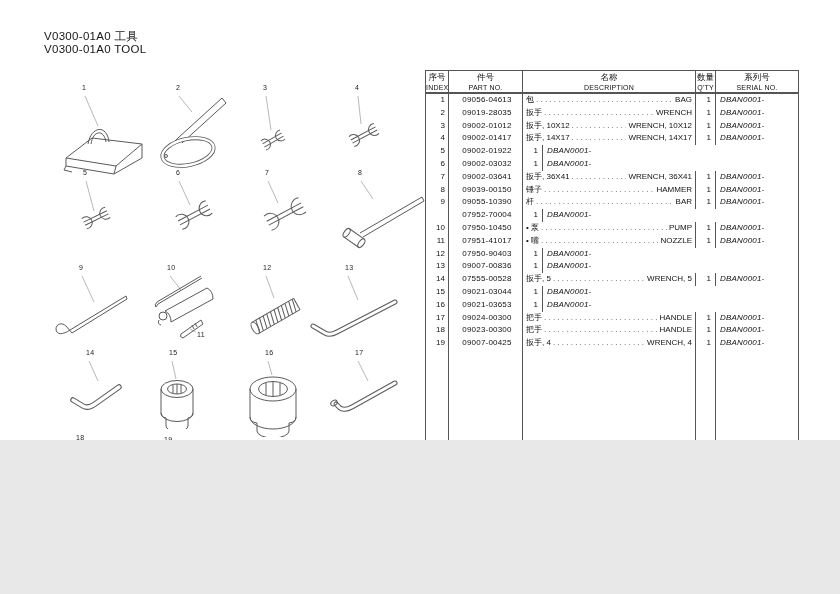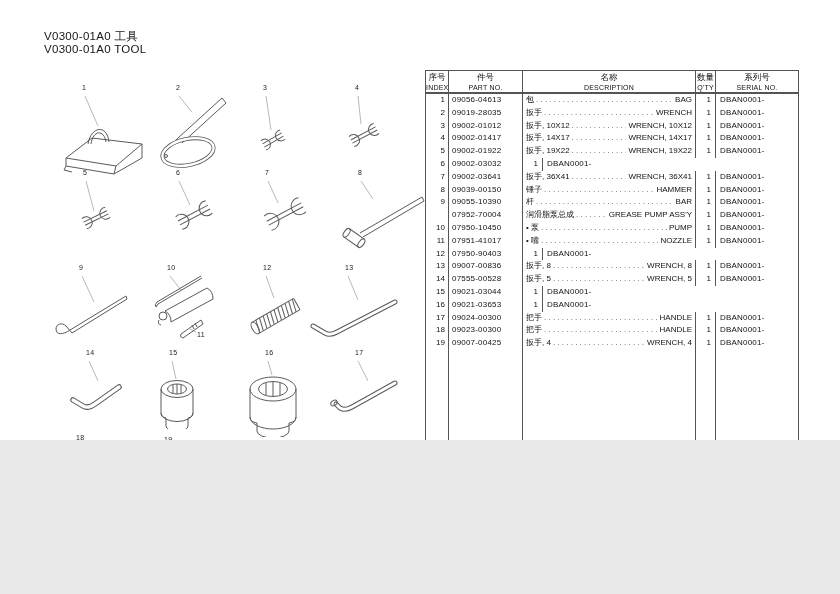--- a/index.html
+++ b/index.html
@@ -21,23 +21,23 @@
              font-size:8px;color:#111;}
   .hrow{display:flex;border-bottom:2px solid #555;flex:none;}
   .hcell{box-sizing:border-box;border-right:1px solid #555;text-align:center;padding-top:1px;}
   .hcell:last-child{border-right:none;}
   .hcn{font-size:8.5px;line-height:11px;}
   .hen{font-size:7px;line-height:9px;letter-spacing:.2px;}
   #tbody{flex:1;display:flex;flex-direction:column;}
   .tr{display:flex;flex:none;height:12.8px;line-height:12.8px;}
   .tr.filler{flex:1;height:auto;}
   .td{box-sizing:border-box;border-right:1px solid #555;overflow:hidden;white-space:nowrap;}
-  .td:last-child{border-right:none;}
+  .td:last-child{border-right:none;font-style:italic;}
   .c-index{width:23px;text-align:right;padding-right:3px;}
-  .c-part{width:74px;padding-left:3px;letter-spacing:.2px;}
+  .c-part{width:74px;padding-left:3px;letter-spacing:.2px;text-align:center;}
   .c-desc{width:173px;padding:0 3px;display:flex;}
   .c-qty{width:20px;text-align:right;padding-right:4px;}
   .c-serial{width:82px;padding-left:4px;letter-spacing:.2px;}
   .cn{white-space:nowrap;}
   .dots{flex:1;overflow:hidden;white-space:nowrap;margin:0 2px;color:#444;}
   .dots::after{content:". . . . . . . . . . . . . . . . . . . . . . . . . . . . . . . . . . . . . . . . . . . . . . . . . . . . . . . . . . . . . . . . . . . .";}
   .en{white-space:nowrap;}
   
   #footmodel{position:absolute;left:44px;top:536px;font-size:9.5px;color:#161616;}
   #pagenum{position:absolute;left:745px;top:536px;width:54px;text-align:right;font-size:10px;color:#161616;}
@@ -378,25 +378,20 @@
         <span class="cn">扳手, 14X17</span>
         <span class="dots"></span>
         <span class="en">WRENCH, 14X17</span>
       </div>
       <div class="td c-qty">1</div>
       <div class="td c-serial">DBAN0001-</div>
     </div>
         <div class="tr">
       <div class="td c-index">5</div>
       <div class="td c-part">09002-01922</div>
-      <div class="td c-desc">
-        <span class="cn">扳手, 19X22</span>
-        <span class="dots"></span>
-        <span class="en">WRENCH, 19X22</span>
-      </div>
       <div class="td c-qty">1</div>
       <div class="td c-serial">DBAN0001-</div>
     </div>
         <div class="tr">
       <div class="td c-index">6</div>
       <div class="td c-part">09002-03032</div>
       <div class="td c-qty">1</div>
       <div class="td c-serial">DBAN0001-</div>
     </div>
         <div class="tr">
@@ -428,25 +423,20 @@
         <span class="cn">杆</span>
         <span class="dots"></span>
         <span class="en">BAR</span>
       </div>
       <div class="td c-qty">1</div>
       <div class="td c-serial">DBAN0001-</div>
     </div>
         <div class="tr">
       <div class="td c-index"></div>
       <div class="td c-part">07952-70004</div>
-      <div class="td c-desc">
-        <span class="cn">润滑脂泵总成</span>
-        <span class="dots"></span>
-        <span class="en">GREASE PUMP ASS'Y</span>
-      </div>
       <div class="td c-qty">1</div>
       <div class="td c-serial">DBAN0001-</div>
     </div>
         <div class="tr">
       <div class="td c-index">10</div>
       <div class="td c-part">07950-10450</div>
       <div class="td c-desc">
         <span class="cn">• 泵</span>
         <span class="dots"></span>
         <span class="en">PUMP</span>
@@ -467,25 +457,20 @@
     </div>
         <div class="tr">
       <div class="td c-index">12</div>
       <div class="td c-part">07950-90403</div>
       <div class="td c-qty">1</div>
       <div class="td c-serial">DBAN0001-</div>
     </div>
         <div class="tr">
       <div class="td c-index">13</div>
       <div class="td c-part">09007-00836</div>
-      <div class="td c-desc">
-        <span class="cn">扳手, 8</span>
-        <span class="dots"></span>
-        <span class="en">WRENCH, 8</span>
-      </div>
       <div class="td c-qty">1</div>
       <div class="td c-serial">DBAN0001-</div>
     </div>
         <div class="tr">
       <div class="td c-index">14</div>
       <div class="td c-part">07555-00528</div>
       <div class="td c-desc">
         <span class="cn">扳手, 5</span>
         <span class="dots"></span>
         <span class="en">WRENCH, 5</span>

